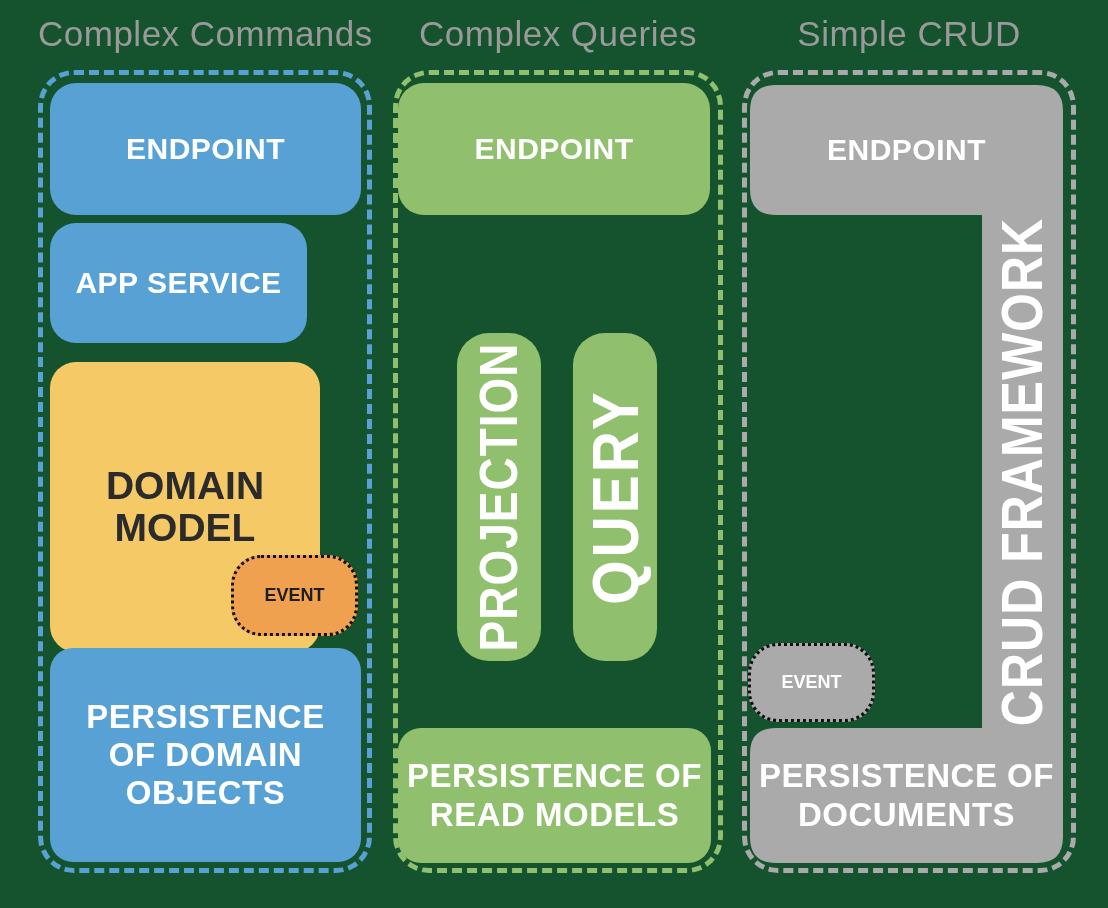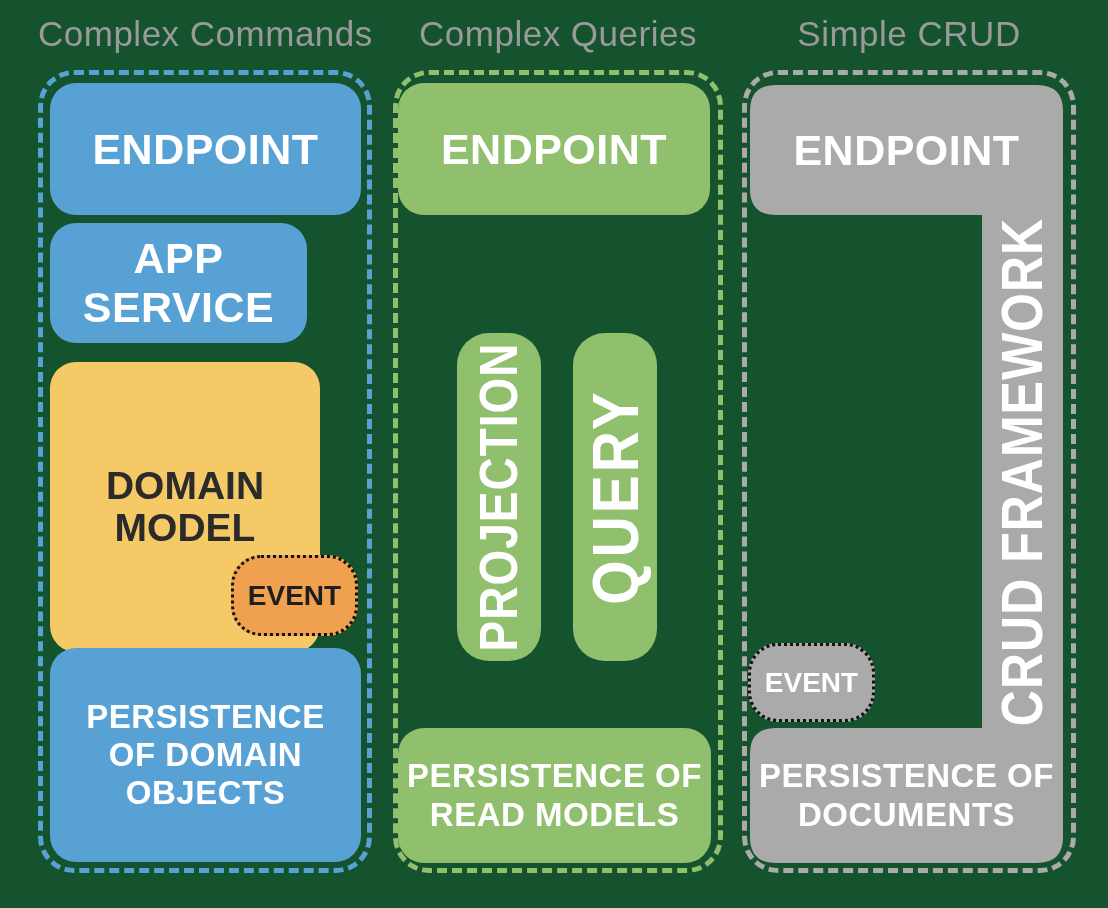--- a/index.html
+++ b/index.html
@@ -21,27 +21,27 @@
   .frame3{left:742px;width:334px;border:5px dashed #aaaaaa;}
 
   .box{
     position:absolute;border-radius:26px;display:flex;align-items:center;justify-content:center;
     text-align:center;font-weight:bold;color:#ffffff;
   }
   .blue{background:#58a1d4;}
   .green{background:#90bf6e;}
   .yellow{background:#f5ca66;color:#2b2b2b;}
 
-  .lbl-lg{font-size:43px;letter-spacing:0.5px;}
-  .lbl-md{font-size:33px;line-height:1.16;letter-spacing:0.5px;}
+  .lbl-lg{font-size:30px;letter-spacing:0.5px;}
+  .lbl-md{font-size:33px;line-height:1.16;letter-spacing:0.5px;border-radius:23px;}
   .pre{white-space:pre-line;}
 
   .badge{
     position:absolute;box-sizing:border-box;border:3px dotted #111111;border-radius:30px;
-    display:flex;align-items:center;justify-content:center;font-weight:bold;font-size:28px;
+    display:flex;align-items:center;justify-content:center;font-weight:bold;font-size:18px;
   }
   .badge-orange{background:#f0a14f;color:#1e1e1e;}
   .badge-gray{background:#aaaaaa;color:#ffffff;}
 
   .vwrap{position:absolute;display:flex;align-items:center;justify-content:center;}
   .vtext{
     white-space:nowrap;font-weight:bold;color:#ffffff;
     transform:rotate(-90deg) scaleY(1.15);letter-spacing:1px;
   }
   .vt-projection{font-size:46px;}

